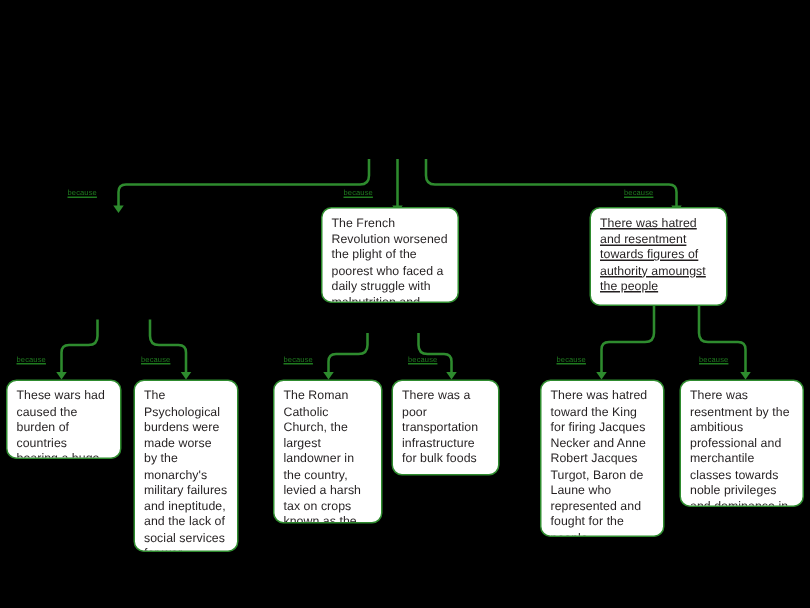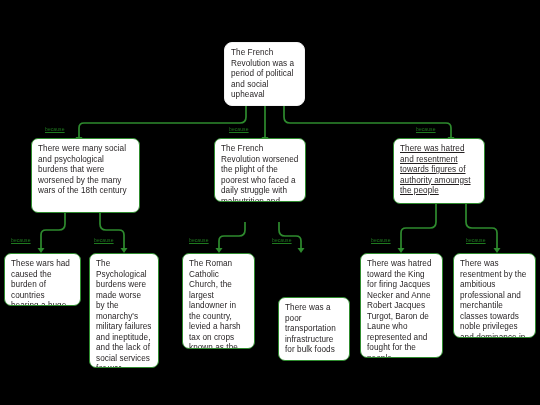--- a/index.html
+++ b/index.html
@@ -80,27 +80,21 @@
       <polygon points="447.5,137 454.5,137 451,142"></polygon>
       <polygon points="37.5,248 44.5,248 41,253"></polygon>
       <polygon points="120.5,248 127.5,248 124,253"></polygon>
       <polygon points="215.5,248 222.5,248 219,253"></polygon>
       <polygon points="297.5,248 304.5,248 301,253"></polygon>
       <polygon points="397.5,248 404.5,248 401,253"></polygon>
       <polygon points="493.5,248 500.5,248 497,253"></polygon>
     </g>
   </svg>
 
-  <div class="node root" style="left:224px; top:42px; width:81px; height:64px;">
-    <span>The French Revolution was a period of political and social upheaval</span>
-  </div>
 
-  <div class="node" style="left:31px; top:138px; width:109px; height:75px;">
-    <span>There were many social and psychological burdens that were worsened by the many wars of the 18th century</span>
-  </div>
 
   <div class="node" style="left:214px; top:138px; width:92px; height:64px;">
     <span>The French Revolution worsened the plight of the poorest who faced a daily struggle with malnutrition and famine</span>
   </div>
 
   <div class="node" style="left:393px; top:138px; width:92px; height:66px;text-decoration:underline;">
     <span>There was hatred and resentment towards figures of authority amoungst the people</span>
   </div>
 
   <div class="node" style="left:4px; top:253px; width:77px; height:53px;">
@@ -108,21 +102,21 @@
   </div>
 
   <div class="node" style="left:89px; top:253px; width:70px; height:115px;">
     <span>The Psychological burdens were made worse by the monarchy's military failures and ineptitude, and the lack of social services for war veterans</span>
   </div>
 
   <div class="node" style="left:182px; top:253px; width:73px; height:96px;">
     <span>The Roman Catholic Church, the largest landowner in the country, levied a harsh tax on crops known as the dime</span>
   </div>
 
-  <div class="node" style="left:278px; top:253px; width:72px; height:64px;margin-top:44px;">
+  <div class="node" style="left:261px; top:253px; width:72px; height:64px;">
     <span>There was a poor transportation infrastructure for bulk foods</span>
   </div>
 
   <div class="node" style="left:360px; top:253px; width:83px; height:105px;">
     <span>There was hatred toward the King for firing Jacques Necker and Anne Robert Jacques Turgot, Baron de Laune who represented and fought for the people</span>
   </div>
 
   <div class="node" style="left:453px; top:253px; width:83px; height:85px;">
     <span>There was resentment by the ambitious professional and merchantile classes towards noble privileges and dominance in public life</span>
   </div>

